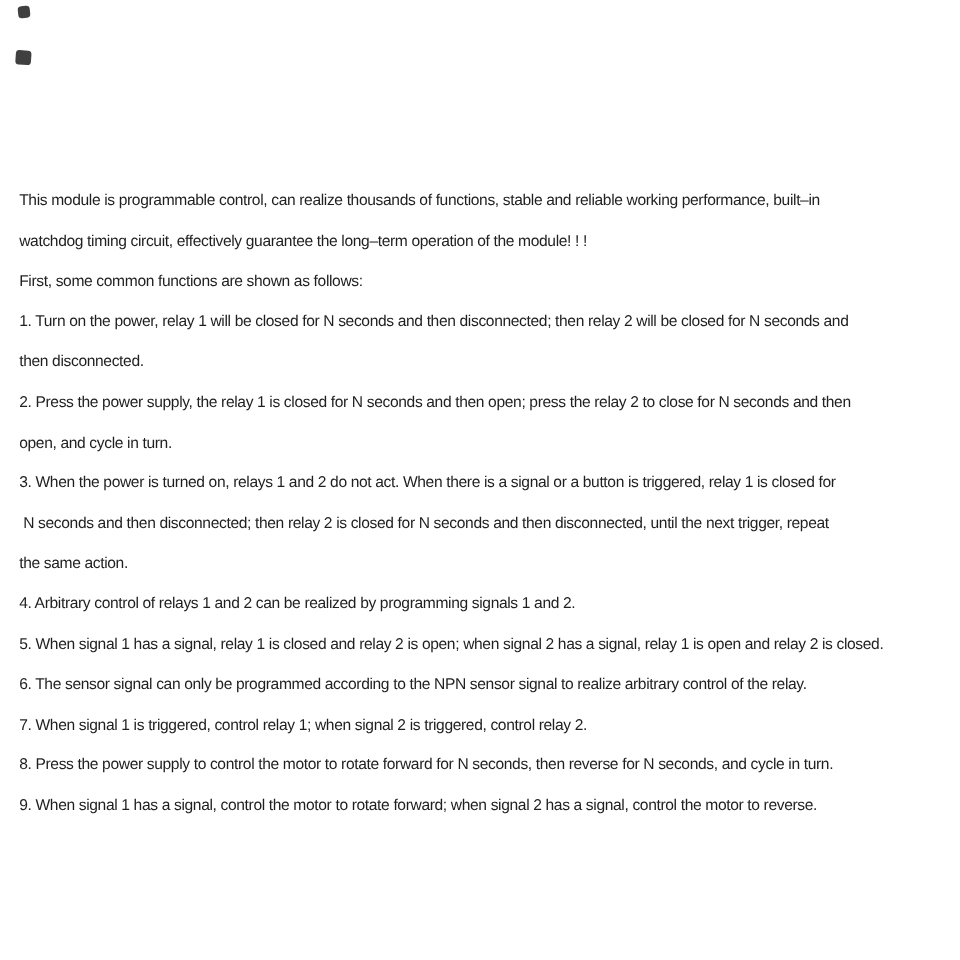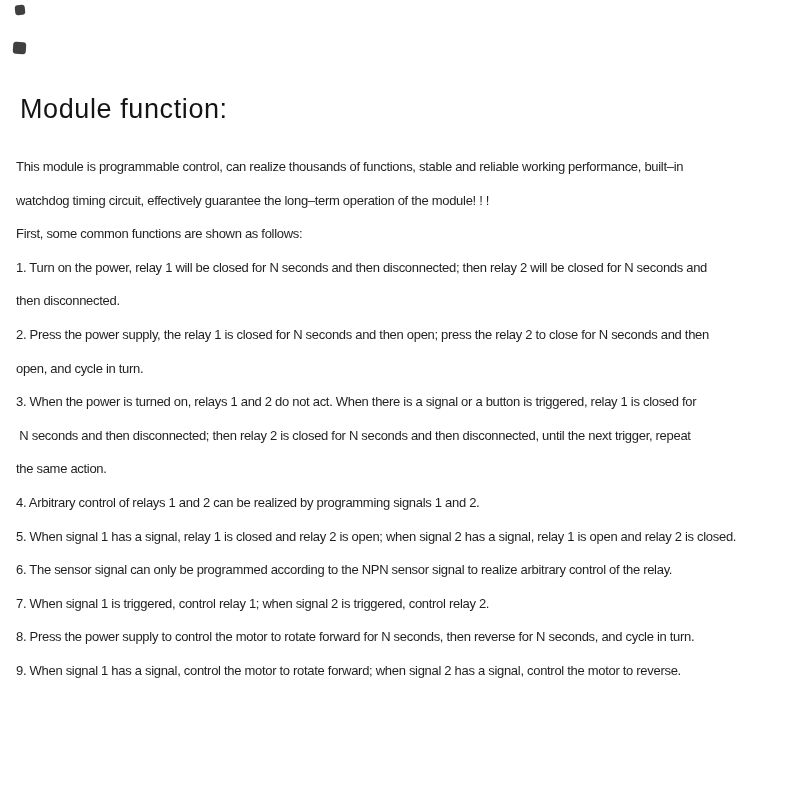--- a/index.html
+++ b/index.html
@@ -58,21 +58,20 @@
     color: #1f1f1f;
   }
 </style>
 </head>
 <body>
 
 <div class="page">
   <span class="stray-mark m1"></span>
   <span class="stray-mark m2"></span>
 
-  <h1 class="page-title">Module function:</h1>
 
   <div class="body-text" id="body-text">
       <div class="text-line">This module is programmable control, can realize thousands of functions, stable and reliable working performance, built–in</div>
       <div class="text-line">watchdog timing circuit, effectively guarantee the long–term operation of the module! ! !</div>
       <div class="text-line">First, some common functions are shown as follows:</div>
       <div class="text-line">1. Turn on the power, relay 1 will be closed for N seconds and then disconnected; then relay 2 will be closed for N seconds and</div>
       <div class="text-line">then disconnected.</div>
       <div class="text-line">2. Press the power supply, the relay 1 is closed for N seconds and then open; press the relay 2 to close for N seconds and then</div>
       <div class="text-line">open, and cycle in turn.</div>
       <div class="text-line">3. When the power is turned on, relays 1 and 2 do not act. When there is a signal or a button is triggered, relay 1 is closed for</div>

